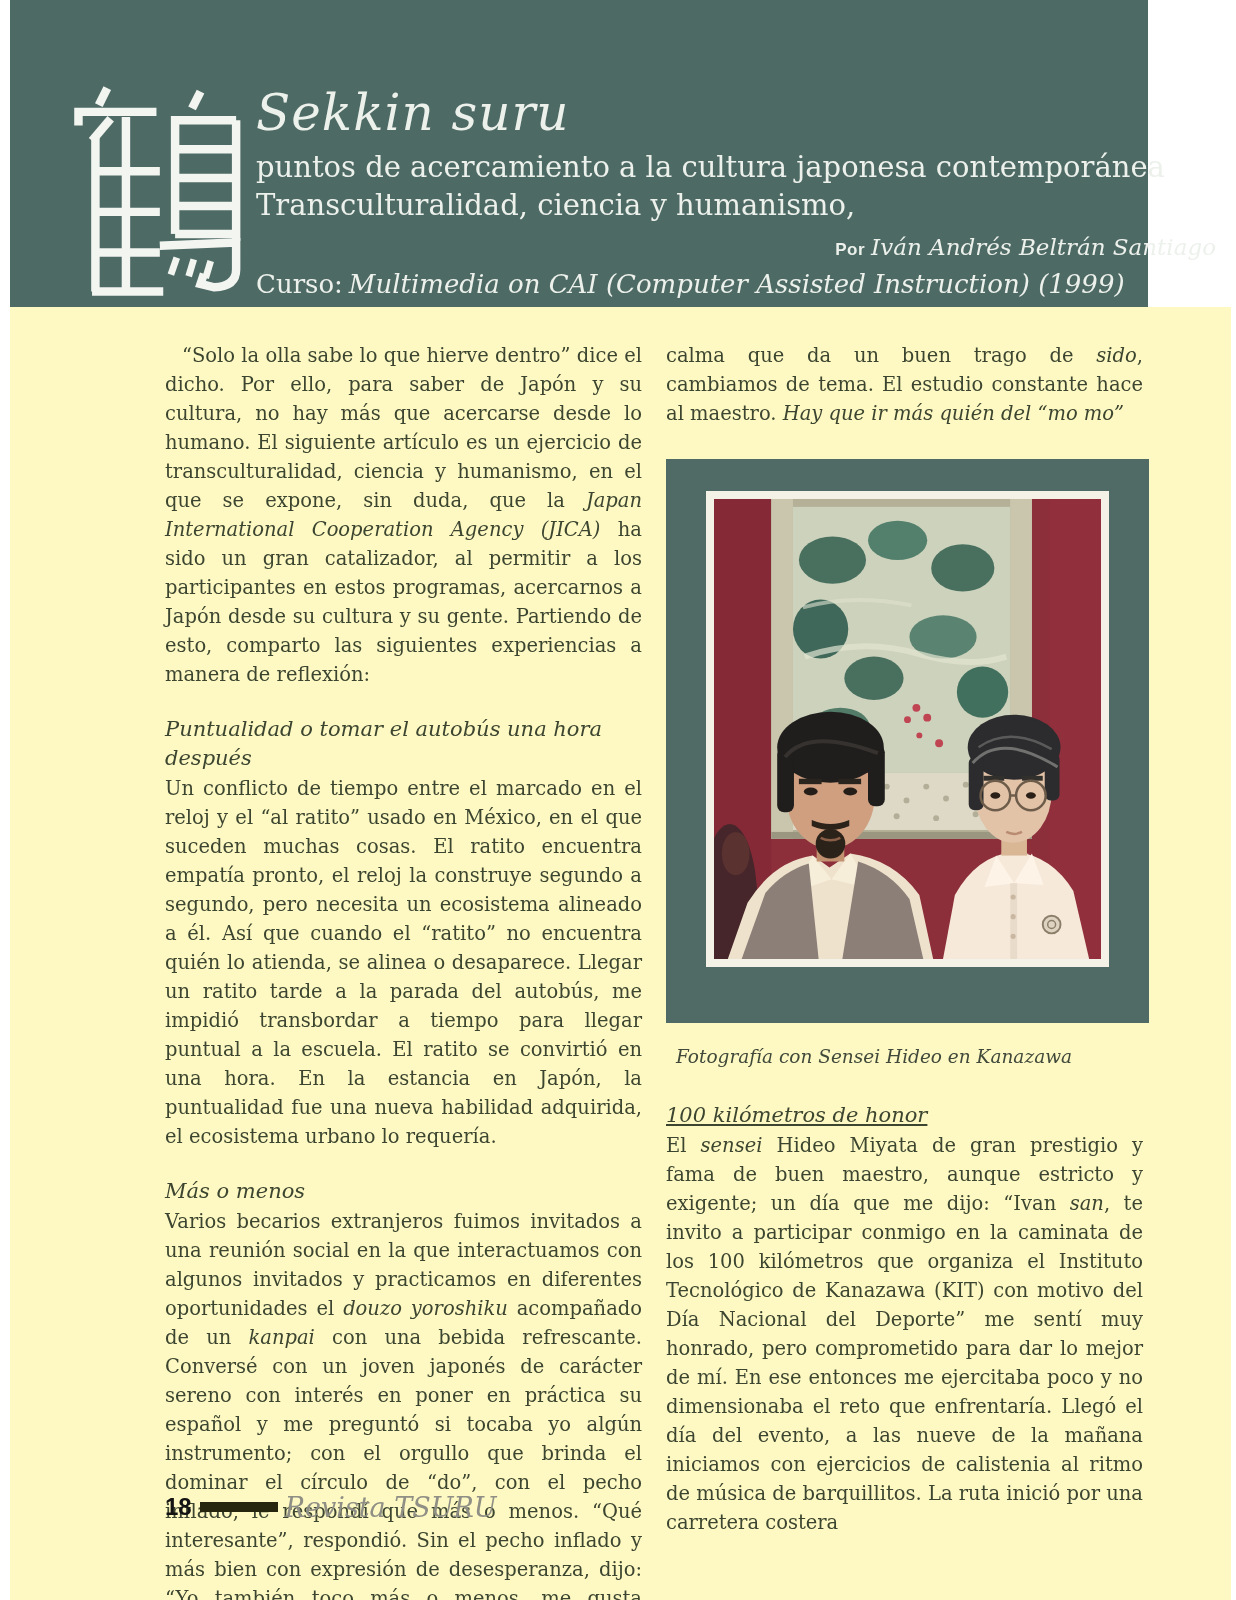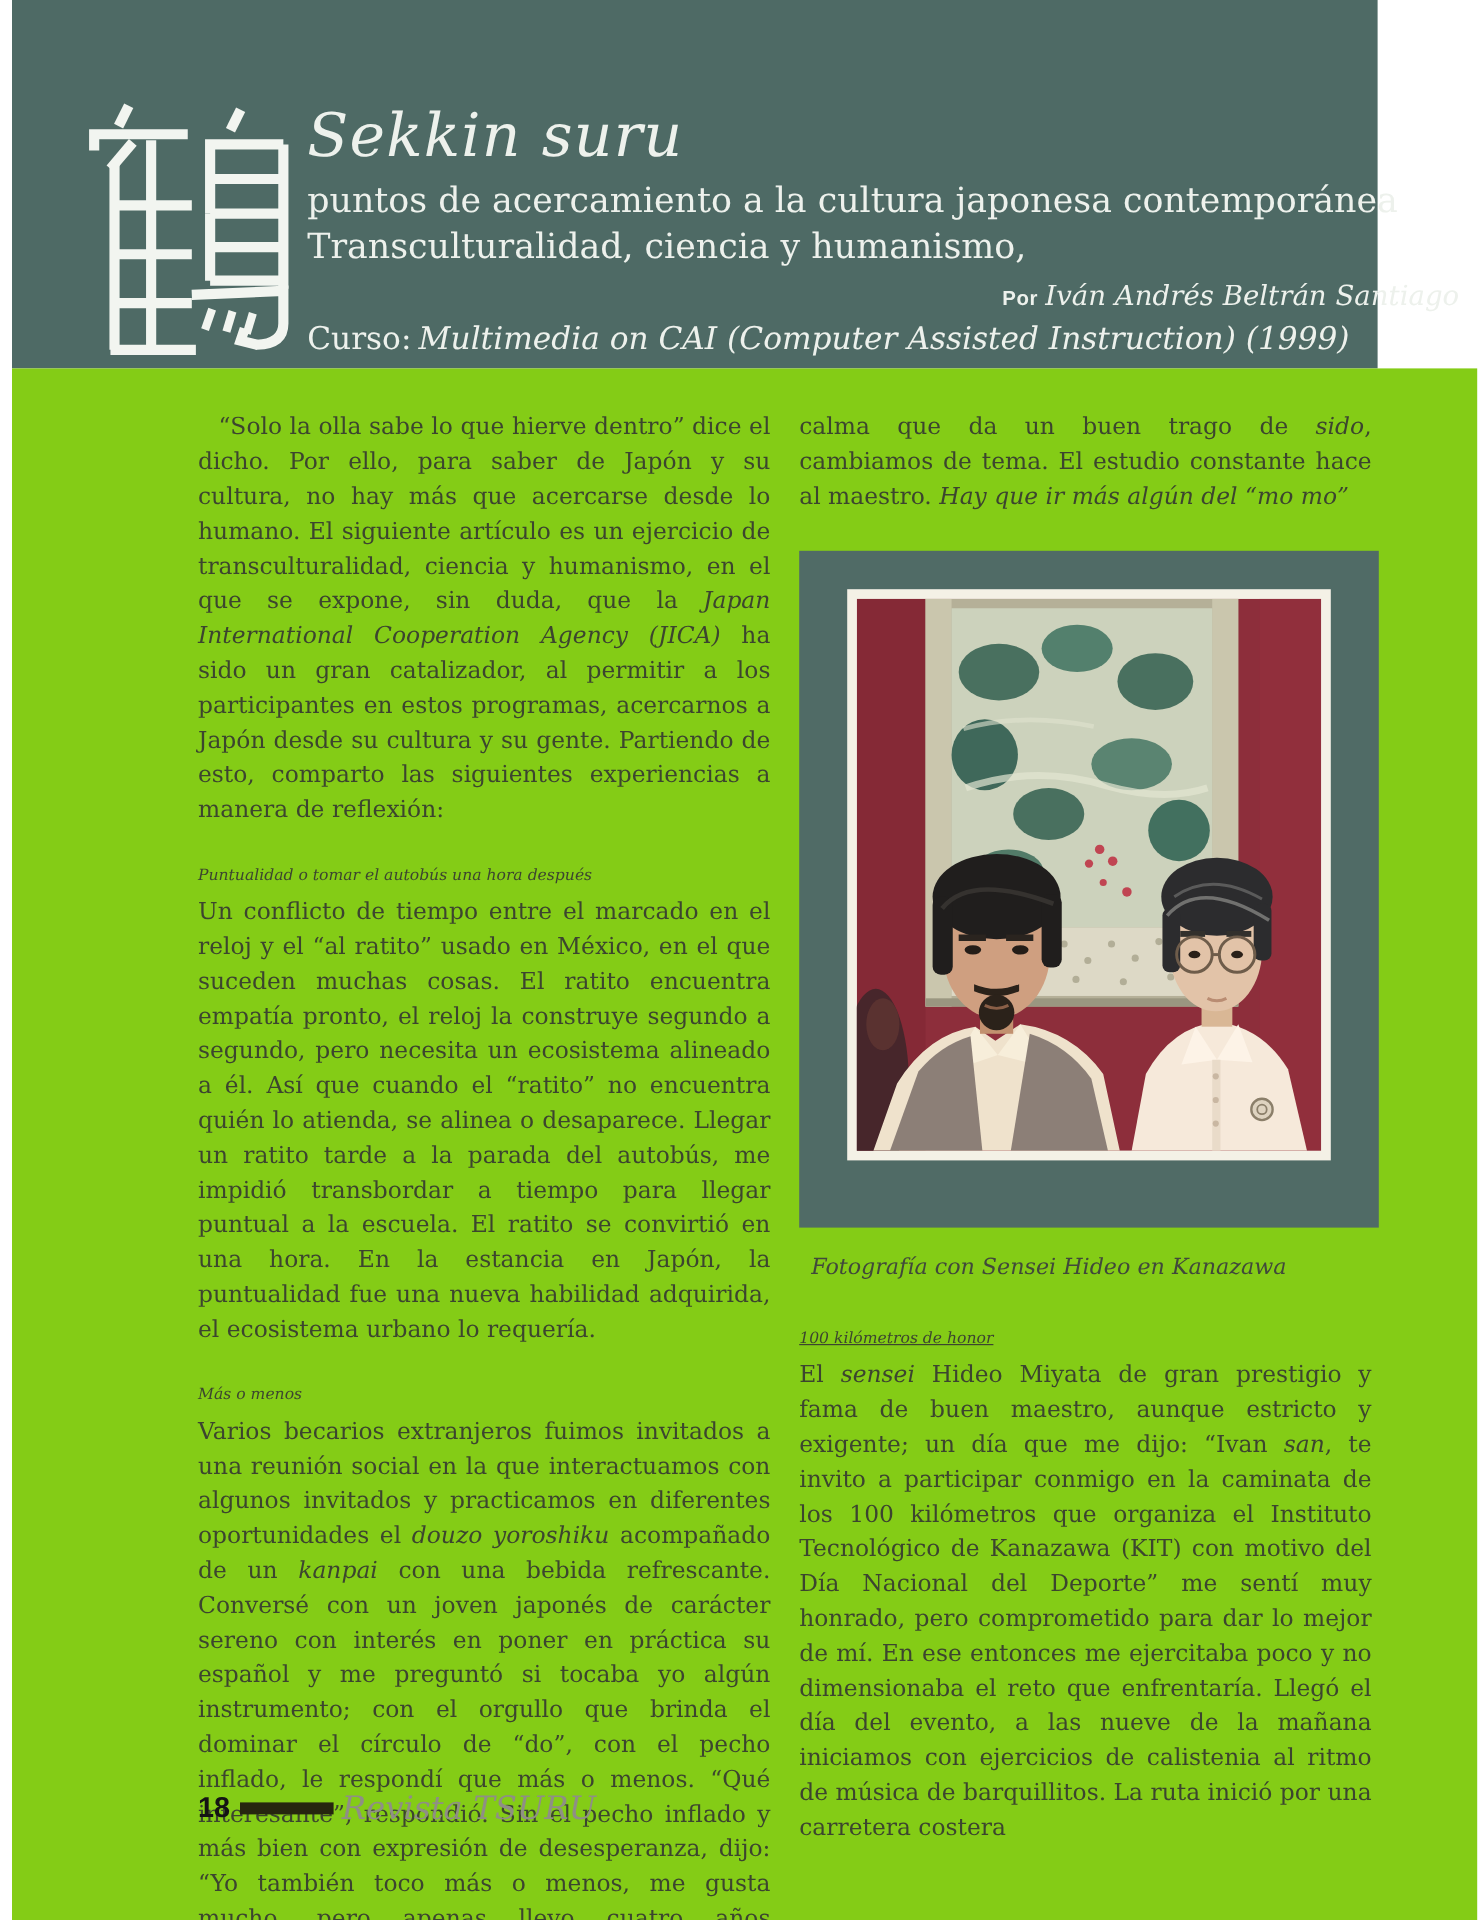--- a/index.html
+++ b/index.html
@@ -23,28 +23,28 @@
   .byline .prefix{
     font-family:"Liberation Sans",sans-serif;font-style:normal;font-weight:bold;
     font-size:17px;letter-spacing:0.5px;margin-right:6px;
   }
   .course{font-size:26px;margin-top:4px;line-height:32px;}
   .course i{margin-left:6px;}
 
   
   .main{
     position:absolute;left:10px;top:307px;width:1221px;height:1293px;
-    background:#84cc16;
+    background:#fef9c3;
   }
   .columns{display:flex;gap:24px;padding:34px 0 0 155px;}
   .col{width:477px;color:#3c452f;}
   .para{margin:0;font-size:19.5px;line-height:29px;text-align:justify;}
   .para.indent{text-indent:17px;}
   .sec-heading{
-    margin:26px 0 1px 0;font-size:13px;line-height:29px;
+    margin:26px 0 1px 0;font-size:21px;line-height:29px;
     font-style:italic;font-weight:normal;color:#3c452f;
   }
 
   
   .photo-frame{
     margin-top:31px;width:483px;box-sizing:border-box;
     background:#506b66;padding:32px 40px 56px 40px;
   }
   .photo-inner{background:#f4f1e6;padding:8px;font-size:0;}
   .photo-inner svg{display:block;width:387px;height:460px;}
@@ -123,21 +123,21 @@
       <div class="col">
           <p class="para indent"><span>“Solo la olla sabe lo que hierve dentro” dice el dicho. Por ello, para saber de Japón y su cultura, no hay más que acercarse desde lo humano. El siguiente artículo es un ejercicio de transculturalidad, ciencia y humanismo, en el que se expone, sin duda, que la </span><i>Japan International Cooperation Agency (JICA)</i><span> ha sido un gran catalizador, al permitir a los participantes en estos programas, acercarnos a Japón desde su cultura y su gente. Partiendo de esto, comparto las siguientes experiencias a manera de reflexión:</span></p>
           <h3 class="sec-heading">Puntualidad o tomar el autobús una hora después</h3>
           <p class="para"><span>Un conflicto de tiempo entre el marcado en el reloj y el “al ratito” usado en México, en el que suceden muchas cosas. El ratito encuentra empatía pronto, el reloj la construye segundo a segundo, pero necesita un ecosistema alineado a él. Así que cuando el “ratito” no encuentra quién lo atienda, se alinea o desaparece. Llegar un ratito tarde a la parada del autobús, me impidió transbordar a tiempo para llegar puntual a la escuela. El ratito se convirtió en una hora. En la estancia en Japón, la puntualidad fue una nueva habilidad adquirida, el ecosistema urbano lo requería.</span></p>
           <h3 class="sec-heading">Más o menos</h3>
           <p class="para"><span>Varios becarios extranjeros fuimos invitados a una reunión social en la que interactuamos con algunos invitados y practicamos en diferentes oportunidades el </span><i>douzo yoroshiku</i><span> acompañado de un </span><i>kanpai</i><span> con una bebida refrescante. Conversé con un joven japonés de carácter sereno con interés en poner en práctica su español y me preguntó si tocaba yo algún instrumento; con el orgullo que brinda el dominar el círculo de “do”,  con el pecho inflado, le respondí que más o menos. “Qué interesante”, respondió. Sin el pecho inflado y más bien con expresión de desesperanza, dijo: “Yo también toco más o menos, me gusta mucho, pero apenas llevo cuatro años estudiando y me falta aprender mucho todavía”. Dejando mi sorpresa para mis adentros y con la</span></p>
         </div>
 
       <div class="col">
         <div>
-            <p class="para"><span>calma que da un buen trago de </span><i>sido</i><span>, cambiamos de tema. El estudio constante hace al maestro. </span><i>Hay que ir más algún del “mo mo”</i></p>
+            <p class="para"><span>calma que da un buen trago de </span><i>sido</i><span>, cambiamos de tema. El estudio constante hace al maestro. </span><i>Hay que ir más quién del “mo mo”</i></p>
           </div>
 
         <div class="photo-frame">
           <div class="photo-inner">
             <svg viewBox="0 0 392 467" preserveAspectRatio="none">
 
               <rect x="0" y="0" width="392" height="467" fill="#8d2e3b"></rect>
               <rect x="0" y="0" width="58" height="467" fill="#7c2431" opacity="0.45"></rect>
               <rect x="340" y="0" width="52" height="467" fill="#962f3d" opacity="0.5"></rect>
 

